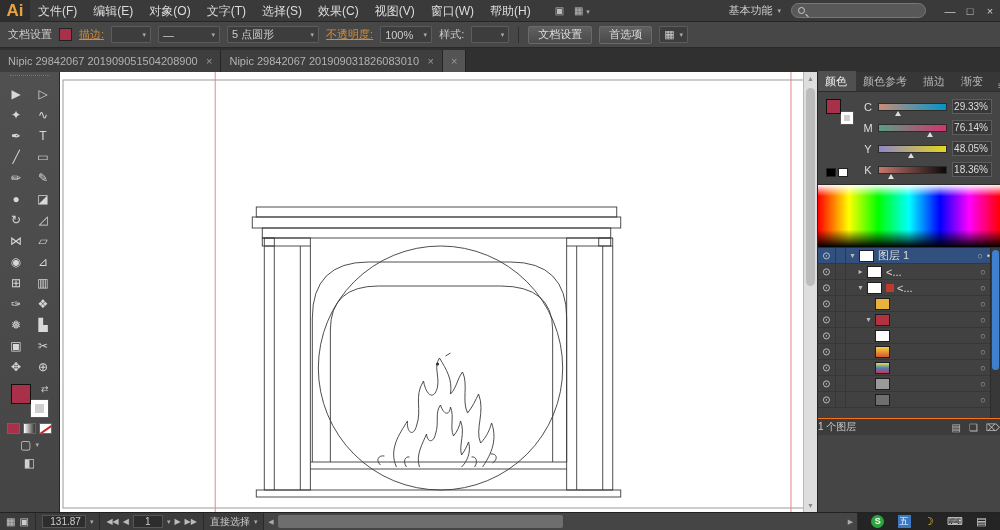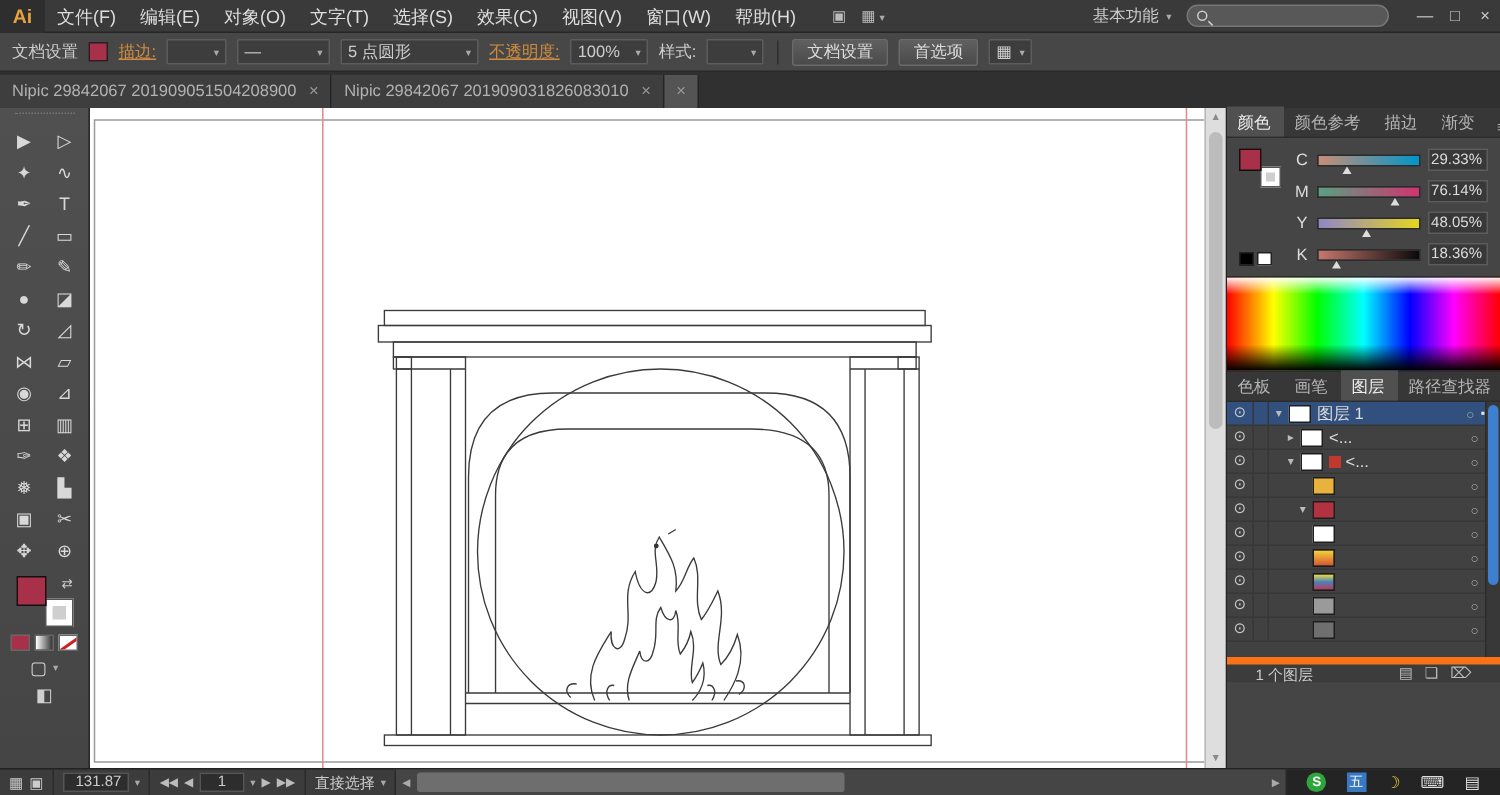--- a/index.html
+++ b/index.html
@@ -1,21 +1,21 @@
 <!DOCTYPE html>
 <html><head>
 <meta charset="utf-8">
 <style>
   * { margin:0; padding:0; box-sizing:border-box; }
   html,body { width:1000px; height:530px; overflow:hidden; }
   body { font-family:"Liberation Sans",sans-serif; background:#3c3c3c; color:#ddd; font-size:12px; }
 
   
   .menubar { height:22px; background:#3a3a3a; border-bottom:1px solid #262626; display:flex; align-items:center; }
-  .logo { width:30px; height:22px; background:#2e2e2e; color:#e8a33d; font-weight:bold; display:flex; align-items:center; justify-content:center; font-size:13px; }
+  .logo { width:30px; height:22px; background:#2e2e2e; color:#e8a33d; font-weight:bold; display:flex; align-items:center; justify-content:center; font-size:17px; }
   .menu-item { padding:0 8px; line-height:22px; cursor:default; white-space:nowrap; }
   .mb-icons { display:flex; gap:10px; margin-left:16px; color:#bbb; font-size:10px; align-items:center; }
   .spacer { flex:1; }
   .workspace { display:flex; align-items:center; gap:5px; padding:0 10px; font-size:11px; color:#ccc; }
   .caret { font-size:7px; color:#aaa; }
   .searchbox { width:135px; height:15px; border-radius:8px; background:#585858; border:1px solid #777; display:flex; align-items:center; padding:0 6px; gap:5px; margin-right:14px; }
   .mag { width:7px; height:7px; border:1px solid #ccc; border-radius:50%; position:relative; }
   .mag::after { content:""; position:absolute; width:4px; height:1px; background:#ccc; transform:rotate(45deg); left:6px; top:7px; }
   .searchbox input { flex:1; background:transparent; border:0; outline:none; color:#ddd; font-size:10px; width:90px; }
   .win-controls { display:flex; }
@@ -103,21 +103,21 @@
   .lexp { width:13px; text-align:center; font-size:8px; color:#bbb; flex:none; }
   .ind1 .lexp { margin-left:8px; }
   .ind2 .lexp { margin-left:16px; }
   .lthumb { width:15px; height:12px; border:1px solid #1e1e1e; background:#fff; margin-right:4px; flex:none; }
   .lbadge { width:8px; height:8px; margin-right:3px; flex:none; }
   .llabel { flex:1; white-space:nowrap; overflow:hidden; }
   .ltarget { width:14px; text-align:center; color:#aaa; font-size:9px; flex:none; }
   .lselmark { color:#e8e8e8; font-size:8px; flex:none; }
   .lscroll { position:absolute; right:0; top:0; bottom:0; width:10px; background:#383838; border-left:1px solid #2c2c2c; }
   .lsthumb { position:absolute; left:1px; right:1px; top:2px; height:120px; background:#3f7fd0; border-radius:4px; }
-  .lfooter { height:17px; background:#3c3c3c; border-top:5px solid #f97316; display:flex; align-items:flex-start; padding:0 19px; font-size:10px; color:#ccc; }
+  .lfooter { height:17px; background:#3c3c3c; border-top:1px solid #f97316; display:flex; align-items:center; padding:0 0; font-size:10px; color:#ccc; }
   .lficons { margin-left:auto; display:flex; gap:8px; color:#bbb; font-size:10px; }
   .dockrest { flex:1; background:#454545; }
 
   
   .watermark { position:absolute; right:32px; bottom:42px; display:flex; align-items:center; gap:7px; opacity:.92; pointer-events:none; }
   .wm-text { font-size:33px; font-weight:bold; color:#fff; text-shadow:0 1px 5px rgba(0,0,0,.35); letter-spacing:2px; }
 
   
   .statusbar { height:18px; background:#3c3c3c; border-top:1px solid #222; display:flex; align-items:center; font-size:10px; color:#ccc; }
   .sbseg { display:flex; align-items:center; gap:4px; height:100%; padding:0 6px; border-right:1px solid #2a2a2a; flex:none; }
@@ -366,27 +366,20 @@
           <span class="slabel">K</span>
           <span class="strack k">
               <span class="sthumb" style="left:18%"></span>
             </span>
           <span class="sval">18.36%</span>
         </div>
       </div>
     </div>
     <div class="spectrum"></div>
 
-    <div class="ptabs">
-      <span class="ptab">色板</span>
-      <span class="ptab">画笔</span>
-      <span class="ptab active">图层</span>
-      <span class="ptab">路径查找器</span>
-      <span class="pmenu">≡</span>
-    </div>
 
     <div class="layers">
       <div class="lrow sel">
         <span class="leye">⊙</span>
         <span class="llock"></span>
         <span class="lexp">▾</span>
         <span class="lthumb" style="background: rgb(255, 255, 255);"></span>
         <span class="llabel">图层 1</span>
         <span class="ltarget">○</span>
         <span class="lselmark">▪</span>

